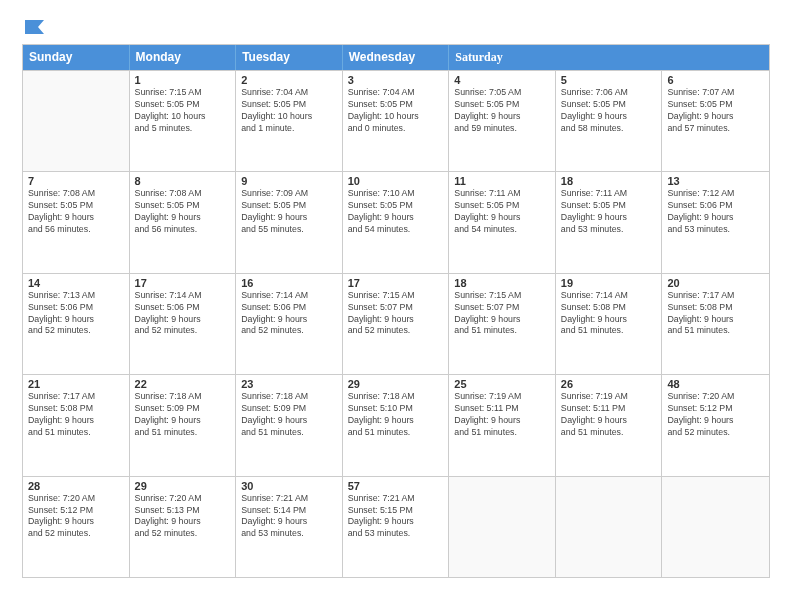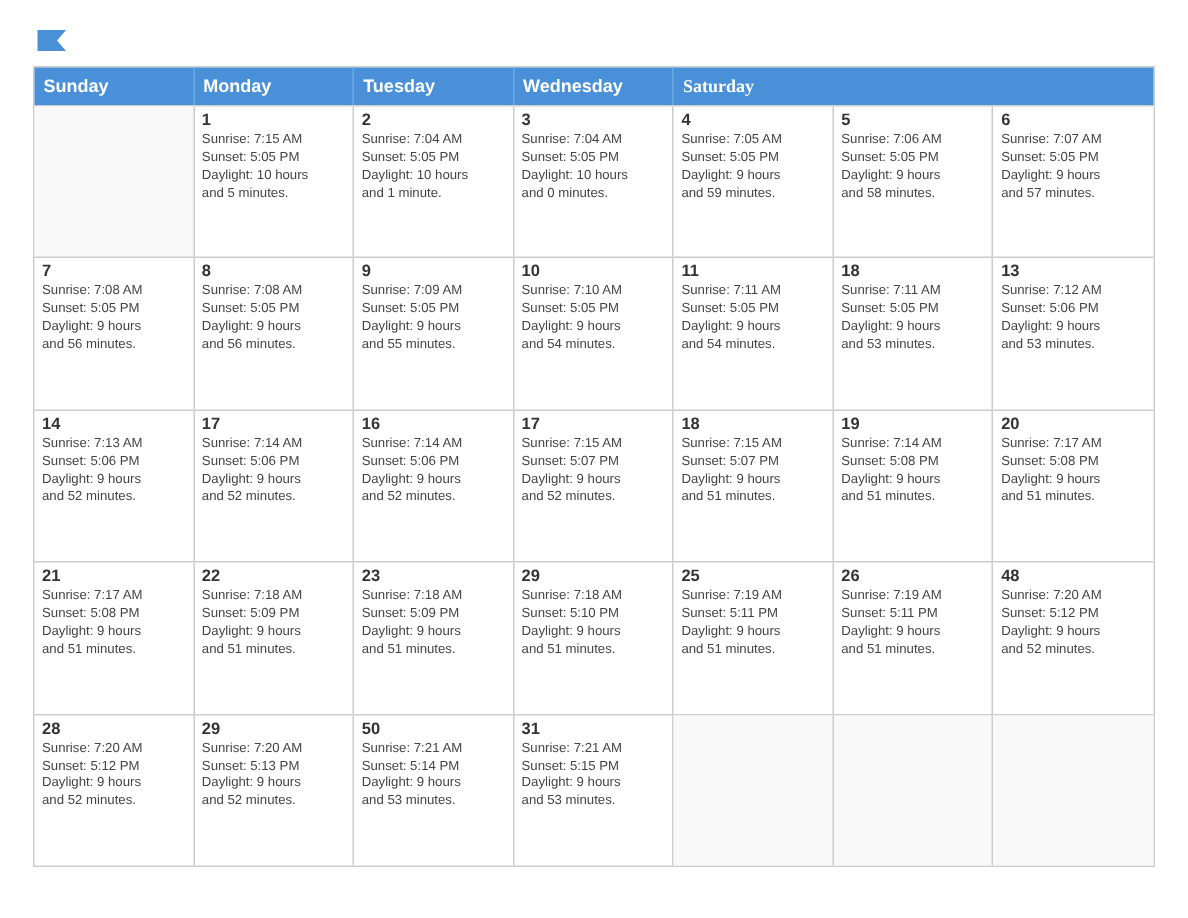--- a/index.html
+++ b/index.html
@@ -352,28 +352,28 @@
             <div class="cell-text">and 52 minutes.</div>
           </div>
           <div class="cal-cell">
             <div class="day-num">29</div>
             <div class="cell-text">Sunrise: 7:20 AM</div>
             <div class="cell-text">Sunset: 5:13 PM</div>
             <div class="cell-text">Daylight: 9 hours</div>
             <div class="cell-text">and 52 minutes.</div>
           </div>
           <div class="cal-cell">
-            <div class="day-num">50</div>
+            <div class="day-num">30</div>
             <div class="cell-text">Sunrise: 7:21 AM</div>
             <div class="cell-text">Sunset: 5:14 PM</div>
             <div class="cell-text">Daylight: 9 hours</div>
             <div class="cell-text">and 53 minutes.</div>
           </div>
           <div class="cal-cell">
-            <div class="day-num">31</div>
+            <div class="day-num">57</div>
             <div class="cell-text">Sunrise: 7:21 AM</div>
             <div class="cell-text">Sunset: 5:15 PM</div>
             <div class="cell-text">Daylight: 9 hours</div>
             <div class="cell-text">and 53 minutes.</div>
           </div>
           <div class="cal-cell empty"></div>
           <div class="cal-cell empty"></div>
           <div class="cal-cell empty"></div>
         </div>
       </div>

